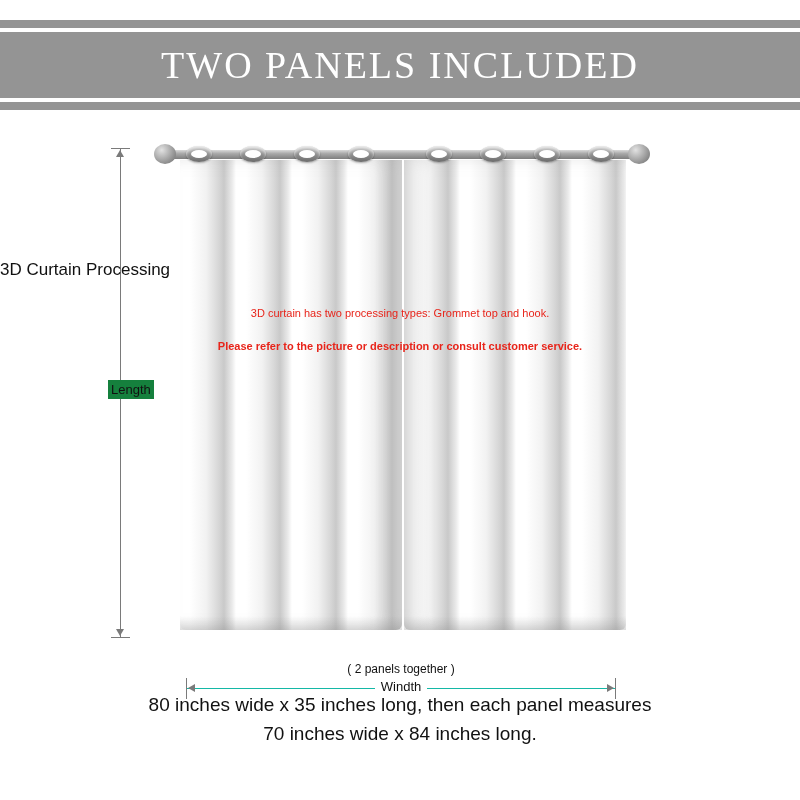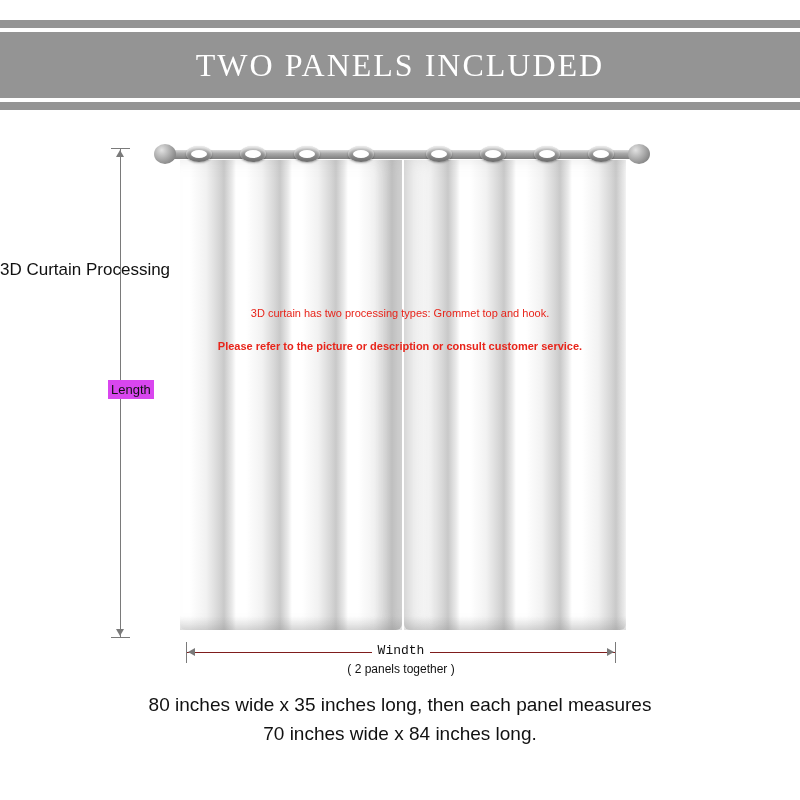--- a/index.html
+++ b/index.html
@@ -37,21 +37,21 @@
   .banner-title {
     position: absolute;
     left: 0;
     top: 12px;
     width: 800px;
     height: 66px;
     line-height: 66px;
     text-align: center;
     color: #ffffff;
     font-family: "Liberation Serif", serif;
-    font-size: 32px;
+    font-size: 38px;
     letter-spacing: 2px;
     font-weight: normal;
     white-space: nowrap;
   }
 
   
   .curtain-stage {
     position: absolute;
     left: 150px;
     top: 140px;
@@ -164,33 +164,32 @@
   }
   .meas-v .arrow.up   { top: 2px;    border-bottom: 7px solid #7a7a7a; }
   .meas-v .arrow.down { bottom: 2px; border-top: 7px solid #7a7a7a; }
 
   .label-length {
     position: absolute;
     left: 108px;
     top: 380px;
     font-size: 13px;
     color: #111111;
-    background: #d946ef;
+    background: #15803d;
     padding: 2px 3px;
     text-align: right;
   }
 
   .meas-h {
     position: absolute;
     left: 186px;
-    top: 652px;
+    top: 688px;
     width: 430px;
     height: 1px;
-    background: #7f1d1d;
-    font-family: Liberation Mono, monospace;
+    background: #14b8a6;
   }
   .meas-h .cap {
     position: absolute;
     top: -10px;
     width: 1px;
     height: 21px;
     background: #7a7a7a;
   }
   .meas-h .cap.l { left: 0; }
   .meas-h .cap.r { right: 0; }

